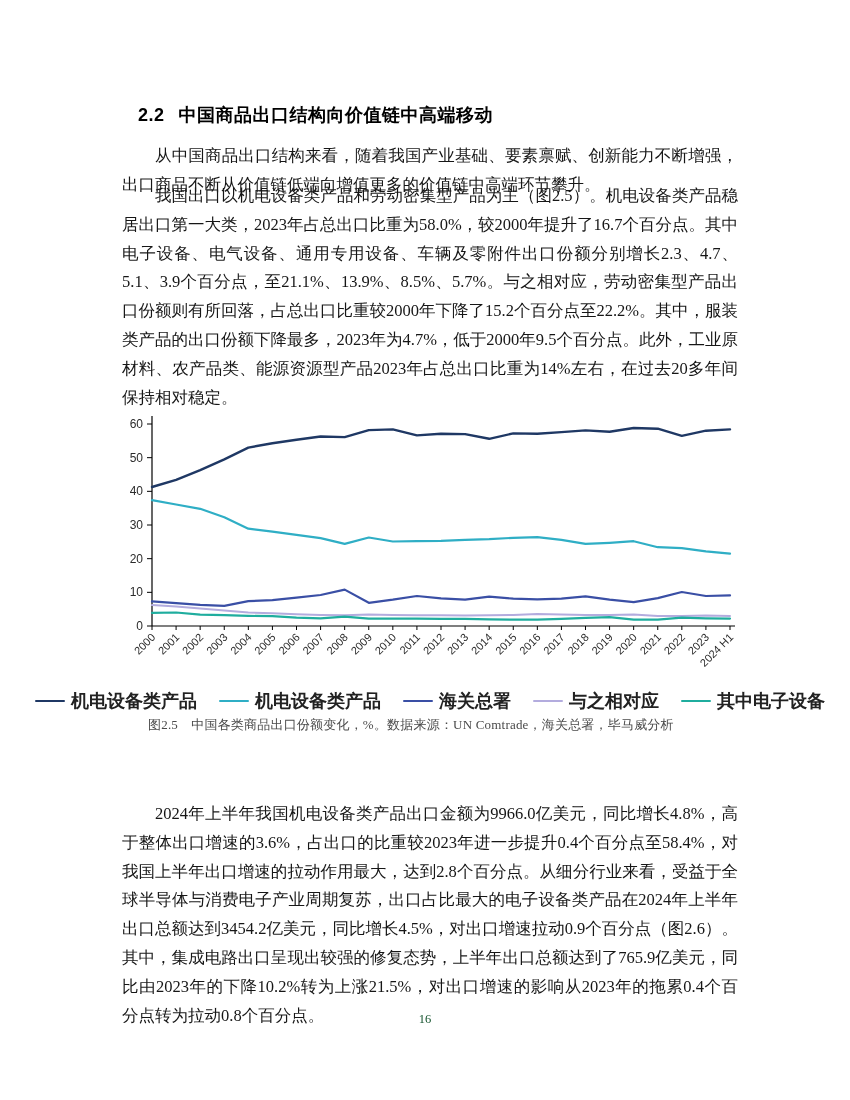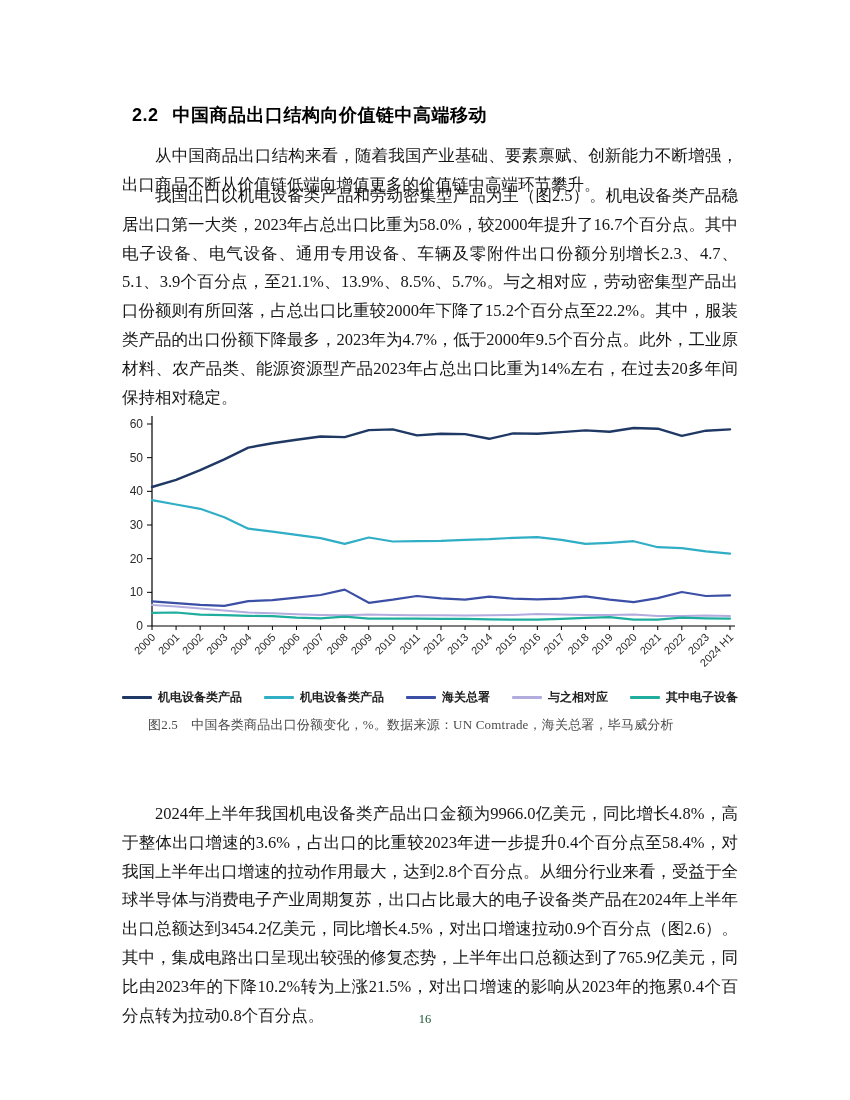--- a/index.html
+++ b/index.html
@@ -6,21 +6,21 @@
   .page{
     position:relative;
     width:850px;height:1100px;
     background:#ffffff;
     margin:0 auto;
     font-family:"Liberation Serif","DejaVu Serif",serif;
     color:#161616;
     overflow:hidden;
   }
   .heading{
-    position:absolute;left:132px;top:103px;width:620px;
+    position:absolute;left:138px;top:103px;width:620px;
     font-family:"Liberation Sans","DejaVu Sans",sans-serif;
     font-weight:bold;font-size:18px;color:#000;
     letter-spacing:0.5px;
   }
   .heading .hnum{margin-right:14px;}
   .para{
     position:absolute;left:122px;width:616px;
     font-size:16.5px;line-height:28.8px;
     text-align:justify;text-justify:inter-ideograph;
     text-indent:2em;
@@ -28,21 +28,21 @@
   .p1{top:142px;}
   .p2{top:182px;}
   .p3{top:800px;}
   .chart-wrap{position:absolute;left:108px;top:410px;width:644px;height:272px;}
   .chart-wrap svg{display:block;}
   .ytick{font-family:"Liberation Sans","DejaVu Sans",sans-serif;font-size:12px;fill:#2b2b2b;}
   .xtick{font-family:"Liberation Sans","DejaVu Sans",sans-serif;font-size:11px;fill:#2b2b2b;}
   .legend{
     position:absolute;left:122px;top:689px;width:616px;
     display:flex;justify-content:center;align-items:center;gap:22px;
-    font-size:12px;font-weight:bold;color:#222;
+    font-size:18px;font-weight:bold;color:#222;
     font-family:Liberation Serif, serif;
   }
   .legend-item{display:flex;align-items:center;gap:6px;white-space:nowrap;}
   .swatch{display:inline-block;width:30px;height:2.5px;border-radius:1px;}
   .caption{
     position:absolute;left:148px;top:716px;width:580px;
     font-size:13px;color:#4a4a4a;letter-spacing:0.2px;
   }
   .pageno{
     position:absolute;left:0;top:1012px;width:100%;

